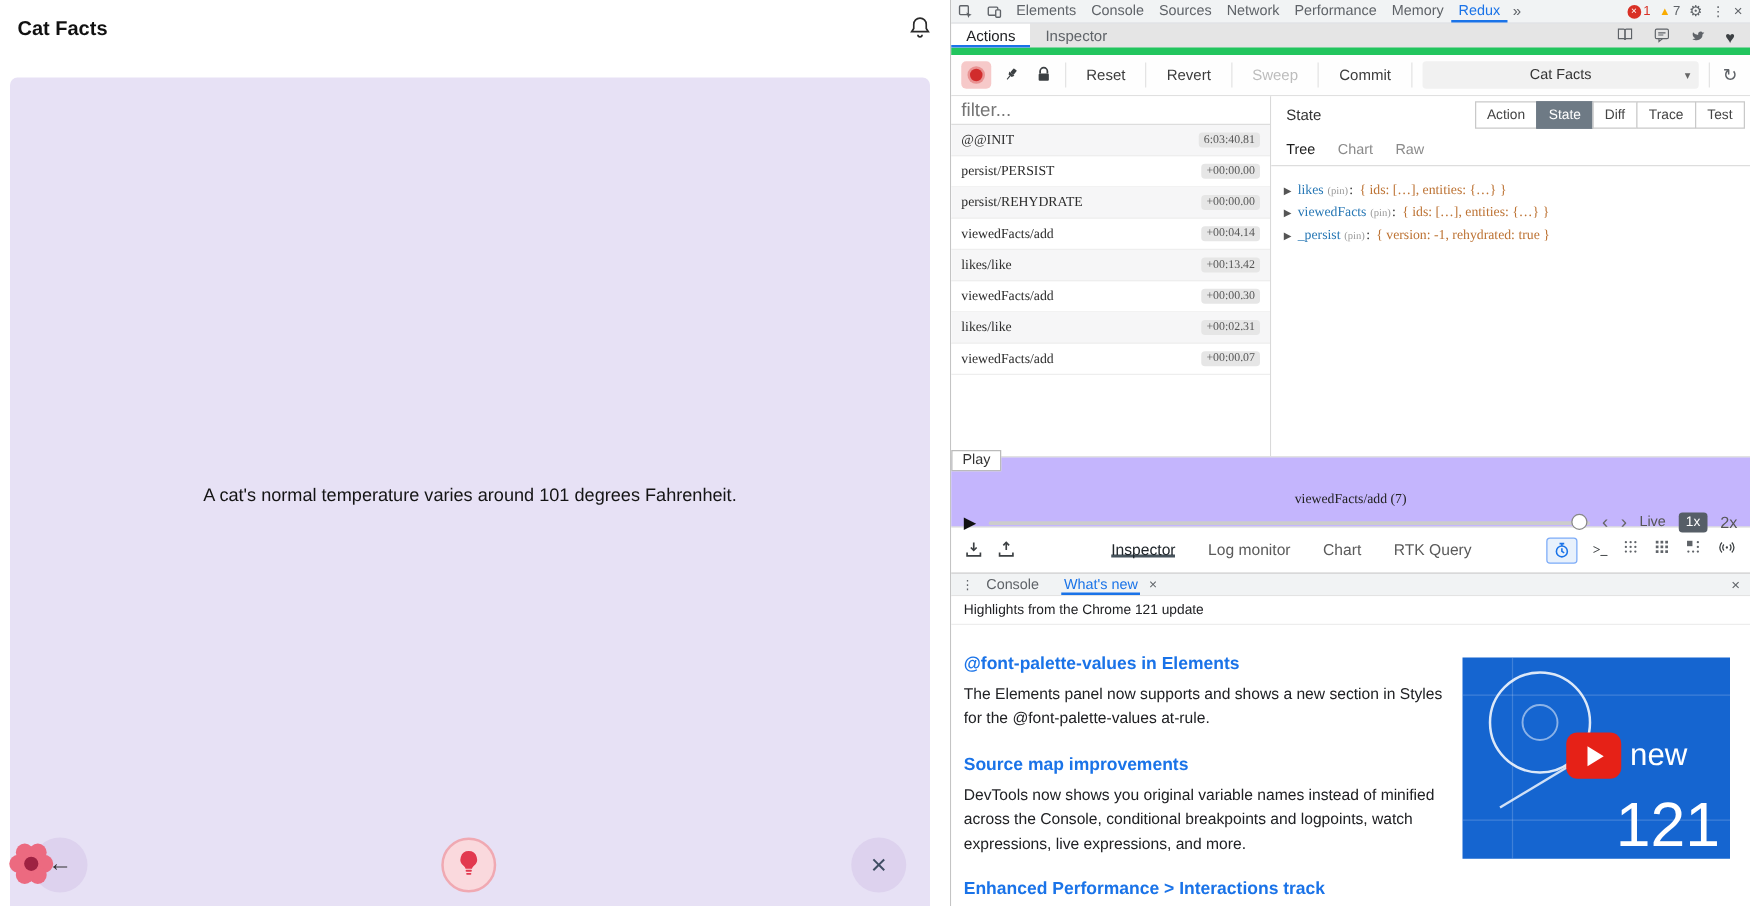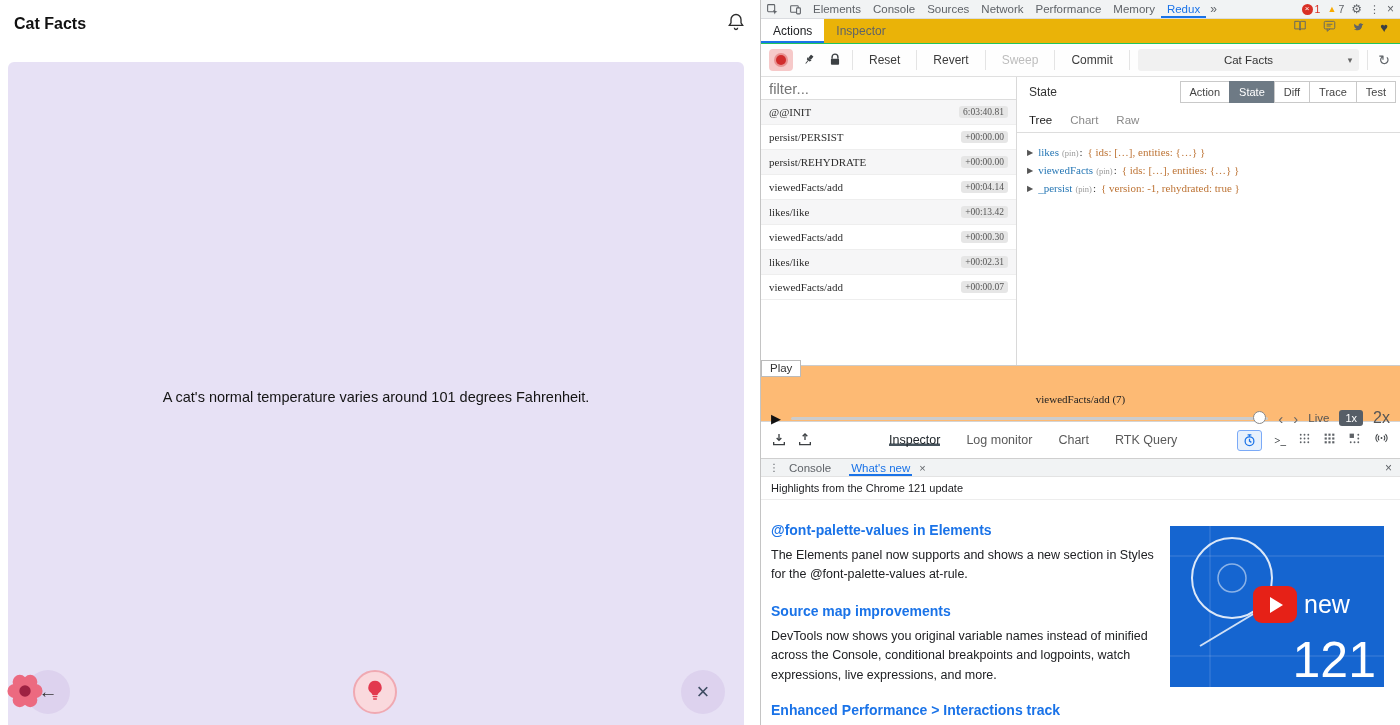--- a/index.html
+++ b/index.html
@@ -36,22 +36,22 @@
   .err-ico{width:11px;height:11px;border-radius:50%;background:#d93025;color:#fff;font-size:8px;
     display:flex;align-items:center;justify-content:center;line-height:1}
   .err-n{color:#d93025;font-size:10.5px;margin-left:-4px}
   .warn-ico{color:#f9ab00;font-size:9px}
   .warn-n{color:#5f6368;font-size:10.5px;margin-left:-4px}
   .gear{font-size:12px}
   .kebab{font-size:11px}
   .dt-close{font-size:12px}
 
   
-  .panel-tabs{height:25px;background:#eab308;border-bottom:1px solid #22c55e;display:flex;
-    align-items:flex-start;font-size:12px;color:#5f6368}
+  .panel-tabs{height:25px;background:#e5e5e5;border-bottom:6px solid #22c55e;display:flex;
+    align-items:flex-end;font-size:12px;color:#5f6368}
   .ptab{padding:0 12px;height:100%;display:flex;align-items:center;cursor:pointer}
   .ptab.active{color:#202124;background:#fff;box-shadow:inset 0 -2px 0 #1a73e8}
   .pt-right{margin-left:auto;display:flex;align-items:center;gap:14px;padding-right:12px}
 
   
   .rx-toolbar{height:33px;background:#fefefe;border-bottom:1px solid #e0e0e0;display:flex;
     align-items:center;padding:0 8px;gap:8px}
   .rec-chip{width:24px;height:22px;background:#f6c9c9;border-radius:4px;display:flex;
     align-items:center;justify-content:center;cursor:pointer}
   .rec-dot{width:10px;height:10px;border-radius:50%;background:#d12c2c;box-shadow:0 0 0 2px rgba(209,44,44,.35)}
@@ -88,34 +88,34 @@
   .sp-subtab.active{color:#1b1b1b}
   .tree{padding:10px 0 0 10px;font-size:11px}
   .tree-row{height:18px;display:flex;align-items:center;white-space:nowrap;cursor:pointer}
   .tree-arrow{font-size:8px;color:#555;margin-right:5px}
   .tree-key{color:#2878b5}
   .tree-pin{color:#9a9a9a;font-size:8.5px;margin-left:3px}
   .tree-pin::after{content:":";color:#333;font-size:11px;margin-left:1px}
   .tree-val{color:#bd7334;margin-left:5px}
 
   
-  .player{position:relative;height:55px;background:#fdba74}
+  .player{position:relative;height:55px;background:#c4b5fd}
   .play-tab{position:absolute;left:0;top:-6px;background:#fff;border:1px solid #bbb;font-size:11.5px;
     color:#333;padding:1px 8px 2px;cursor:pointer;z-index:4}
   .player-title{text-align:center;font-size:11px;color:#222;margin-top:27px}
   .player-controls{display:flex;align-items:center;padding:0 10px;margin-top:4px;gap:10px}
   .play-icon{font-size:13px;color:#111;cursor:pointer}
   .slider{flex:1;position:relative;height:14px;cursor:pointer}
   .slider-track{position:absolute;left:0;right:0;top:6px;height:3px;background:#ccc;border-radius:2px}
   .slider-thumb{position:absolute;right:2px;top:0;width:13px;height:13px;border-radius:50%;
     background:#fff;border:1.5px solid #888}
   .step{color:#666;font-size:15px;cursor:pointer}
   .live{font-size:11.5px;color:#555}
   .chip-1x{background:#565e67;color:#fff;font-size:11px;padding:2px 6px;border-radius:3px;cursor:pointer}
-  .chip-2x{font-size:16px;color:#555;cursor:pointer}
+  .chip-2x{font-size:13px;color:#555;cursor:pointer}
 
   
   .btoolbar{height:37px;border-top:1px solid #d5d5d5;display:flex;align-items:center;padding:12px 10px;background:#fff}
   .bt-ico{display:flex;align-items:center;margin-right:10px;cursor:pointer}
   .monitor-tabs{display:flex;gap:26px;margin-left:66px;font-size:12.5px;color:#5a5a5a;height:100%}
   .monitor-tab{display:flex;align-items:center;height:100%;cursor:pointer}
   .monitor-tab.active{color:#20262b;box-shadow:inset 0 -2.5px 0 #46535c}
   .bt-right{margin-left:auto;display:flex;align-items:center;gap:12px}
   .stopwatch-chip{background:#e8f1fc;border:1px solid #7baaf7;border-radius:3px;padding:2px 4px;display:flex;cursor:pointer}
   .term{font-size:11px;color:#3c4043;font-weight:bold;cursor:pointer}

